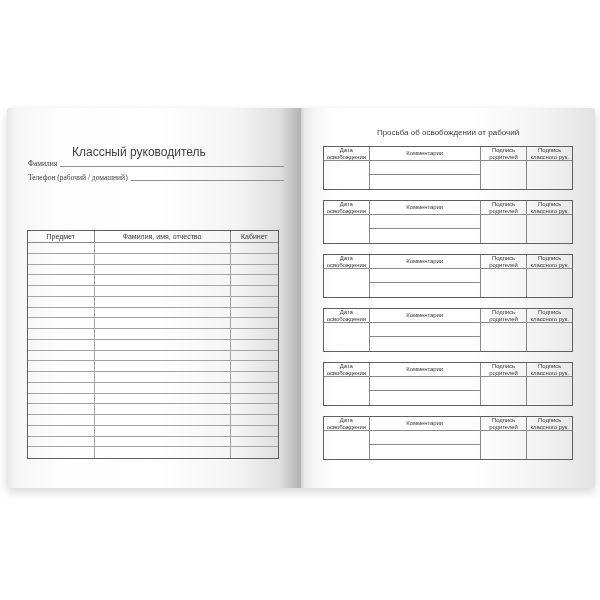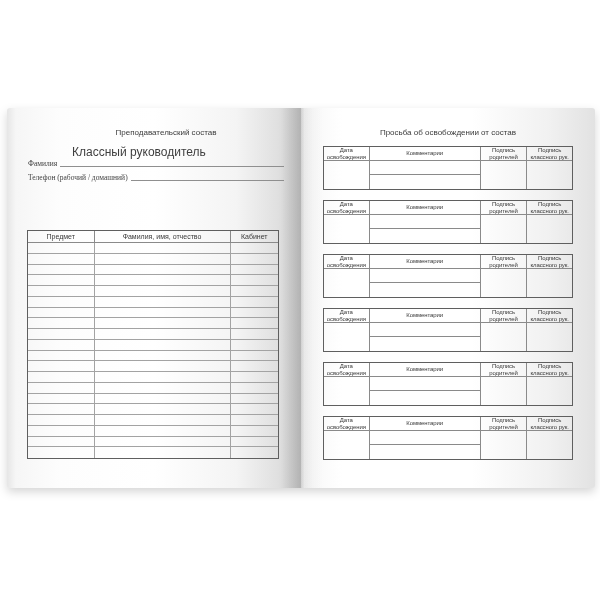--- a/index.html
+++ b/index.html
@@ -90,21 +90,20 @@
   .comment-row2{ grid-area: 3 / 2 / 4 / 3; border-right: 1px solid #8a8a8a; }
   .psig-body   { grid-area: 2 / 3 / 4 / 4; border-right: 1px solid #8a8a8a; }
   .tsig-body   { grid-area: 2 / 4 / 4 / 5; }
 </style>
 </head>
 <body>
 
 <div class="book">
 
   <div class="page page-left">
-    <div class="page-title">Преподавательский состав</div>
     <div class="subheading">Классный руководитель</div>
     <div class="field-rows">
         <div class="field-row">
     <span class="field-label">Фамилия</span>
     <span class="field-line"></span>
   </div>
         <div class="field-row">
     <span class="field-label">Телефон (рабочий / домашний)</span>
     <span class="field-line"></span>
   </div>
@@ -171,21 +170,21 @@
         <div class="scell col0"></div>
         <div class="scell col1"></div>
         <div class="scell col2"></div>
         <div class="scell col0 lastrow"></div>
         <div class="scell col1 lastrow"></div>
         <div class="scell col2 lastrow"></div>
       </div>
   </div>
 
   <div class="page page-right">
-    <div class="page-title">Просьба об освобождении от состав</div>
+    <div class="page-title">Просьба об освобождении от рабочий</div>
     <div class="release-blocks">
         <div class="block">
     <div class="hcell c0">Дата освобождения</div>
     <div class="hcell c1">Комментарии</div>
     <div class="hcell c2">Подпись родителей</div>
     <div class="hcell c3">Подпись классного рук.</div>
     <div class="bcell date-body"></div>
     <div class="bcell comment-row1"></div>
     <div class="bcell comment-row2"></div>
     <div class="bcell psig-body"></div>

